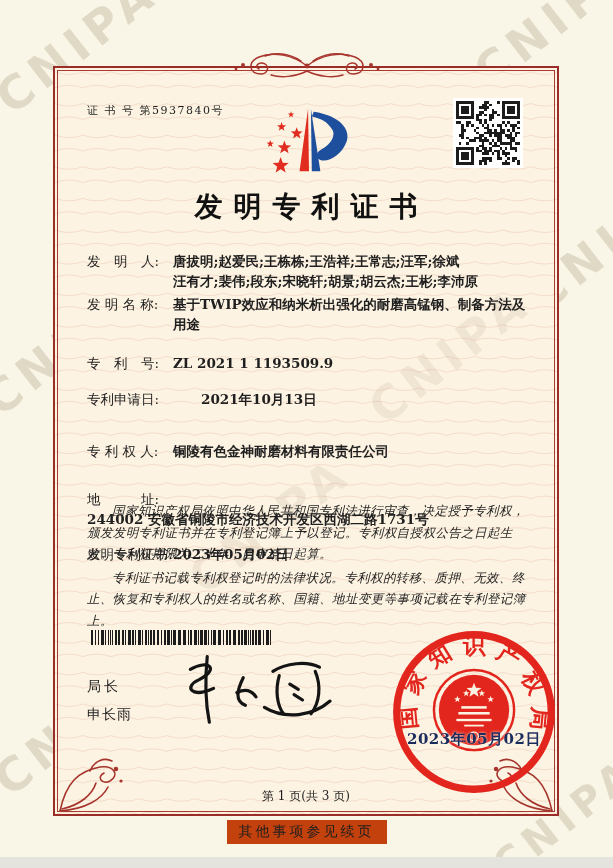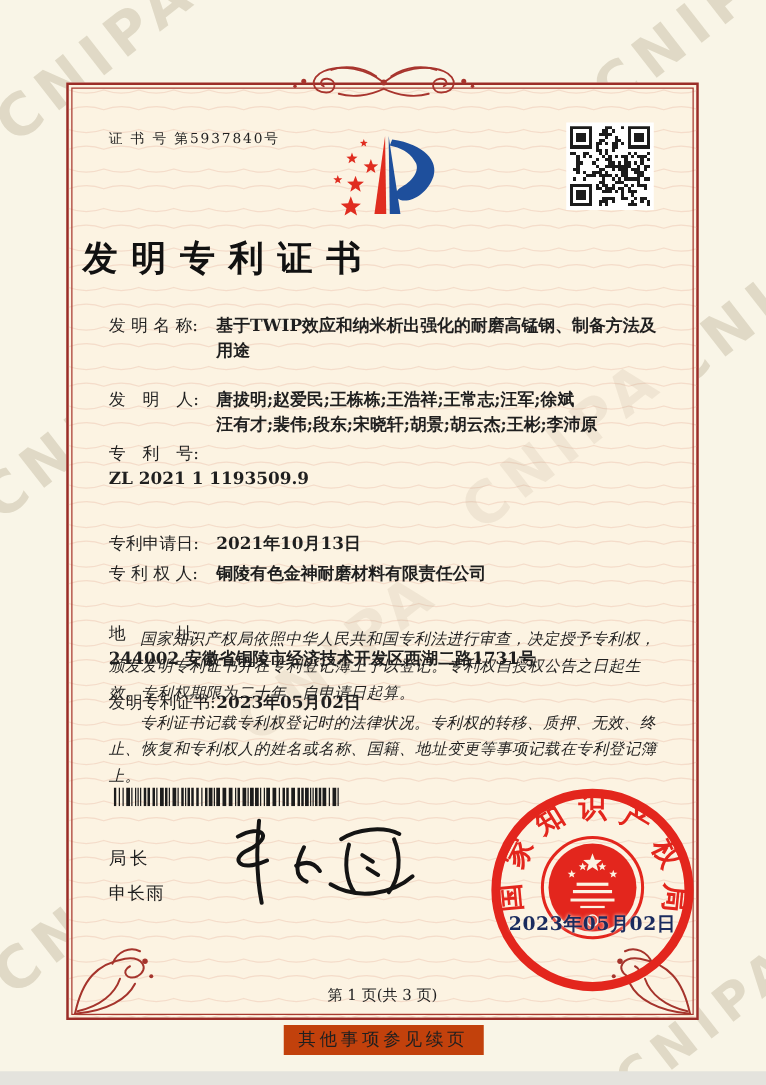--- a/index.html
+++ b/index.html
@@ -28,32 +28,32 @@
   .corner-fl{position:absolute;z-index:2;width:82px;height:82px;}
   .corner-fl.br{right:1px;bottom:1px;}
   .corner-fl.bl{left:1px;bottom:1px;transform:scaleX(-1);}
   .top-ornament{position:absolute;left:197px;top:49px;width:220px;height:34px;z-index:4;}
   
   .cert-no{position:absolute;left:32px;top:35px;font-size:11px;letter-spacing:1.5px;z-index:3;}
   .logo{position:absolute;left:202px;top:34px;width:104px;height:78px;z-index:3;}
   .qr-box{position:absolute;left:398px;top:30px;width:70px;height:70px;background:#ffffff;padding:3px;box-sizing:border-box;z-index:3;}
   .qr-box svg{width:100%;height:100%;display:block;}
   .doc-title{
-    position:absolute;left:0;right:0;top:120px;text-align:left;z-index:3;
+    position:absolute;left:0;right:0;top:120px;text-align:center;z-index:3;
     font-size:28px;font-weight:bold;letter-spacing:11px;text-indent:11px;color:#111;
   }
   
   .fields{position:absolute;left:32px;top:183px;width:448px;font-size:13.5px;z-index:3;}
   .row{display:flex;align-items:flex-start;line-height:20px;}
   .f-label{flex:none;width:86px;font-weight:500;white-space:nowrap;}
   .f-value{flex:1;font-weight:600;white-space:pre-line;}
   .r1{margin-bottom:19px;}
   .r2{margin-bottom:3px;}
-  .r3{margin-bottom:32px;flex-direction:column;}
-  .r4{margin-bottom:4px;}
+  .r3{margin-bottom:16px;}
+  .r4{margin-bottom:32px;gap:28px;}
   .r5{margin-bottom:28px;}
   .r6{margin-bottom:15px;flex-direction:column;}
   .pair2{margin-left:22px;display:flex;}
   .pair2 .f-label{width:auto;margin-right:6px;}
   
   .law{position:absolute;left:32px;top:432px;width:448px;z-index:3;
        font-size:12.5px;line-height:21.5px;font-style:italic;letter-spacing:0.4px;}
   .law p{margin:0 0 2px 0;text-indent:2em;font-weight:500;}
   
   .barcode{position:absolute;left:36px;top:562px;width:184px;height:15px;z-index:3;}
@@ -372,28 +372,28 @@
           <rect x="18" y="24" width="1" height="1" fill="#1c1c1c"></rect>
           <rect x="19" y="24" width="1" height="1" fill="#1c1c1c"></rect>
           <rect x="20" y="24" width="1" height="1" fill="#1c1c1c"></rect>
           <rect x="24" y="24" width="1" height="1" fill="#1c1c1c"></rect>
         </svg>
     </div>
 
     <div class="doc-title">发明专利证书</div>
 
     <div class="fields">
-      <div class="row r1">
-        <span class="f-label">发 明 名 称:</span>
-        <span class="f-value">基于TWIP效应和纳米析出强化的耐磨高锰钢、制备方法及用途</span>
-      </div>
       <div class="row r2">
         <span class="f-label">发　明　人:</span>
         <span class="f-value">唐拔明;赵爱民;王栋栋;王浩祥;王常志;汪军;徐斌
 汪有才;裴伟;段东;宋晓轩;胡景;胡云杰;王彬;李沛原</span>
+      </div>
+      <div class="row r1">
+        <span class="f-label">发 明 名 称:</span>
+        <span class="f-value">基于TWIP效应和纳米析出强化的耐磨高锰钢、制备方法及用途</span>
       </div>
       <div class="row r3">
         <span class="f-label">专　利　号:</span>
         <span class="f-value">ZL 2021 1 1193509.9</span>
       </div>
       <div class="row r4">
         <span class="f-label">专利申请日:</span>
         <span class="f-value">2021年10月13日</span>
       </div>
       <div class="row r5">

